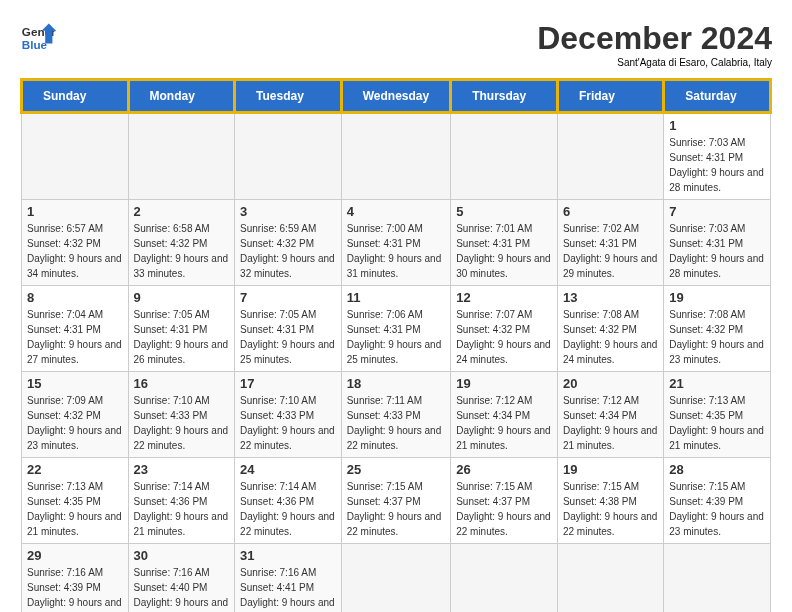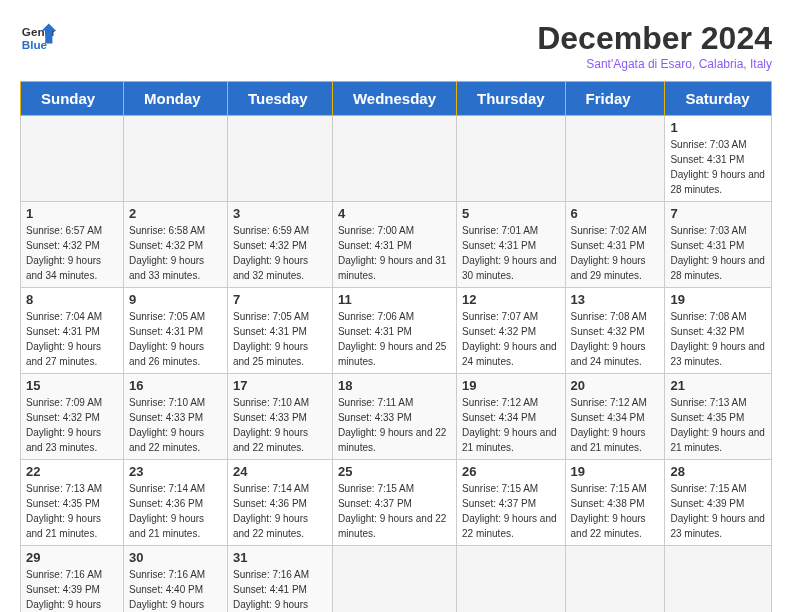--- a/index.html
+++ b/index.html
@@ -27,35 +27,35 @@
     }
     .title-block {
       text-align: right;
     }
     .month-title {
       font-size: 32px;
       font-weight: bold;
       color: #333;
     }
     .location {
-      font-size: 12px;
-      color: #8b5cf6;
+      font-size: 10px;
+      color: #000000;
     }
     table {
       width: 100%;
       border-collapse: collapse;
     }
     thead th {
       background-color: #2a6fc9;
       color: white;
       padding: 8px 20px;
       text-align: left;
-      font-size: 15px;
+      font-size: 12px;
       font-weight: bold;
-      border: 1px solid #eab308;
+      border: 3px solid #eab308;
     }
     td {
       border: 1px solid #ccc;
       vertical-align: top;
       padding: 4px 5px;
       font-size: 10.5px;
       color: #333;
       width: calc(100% / 7);
       height: 80px;
       background: #fff;

